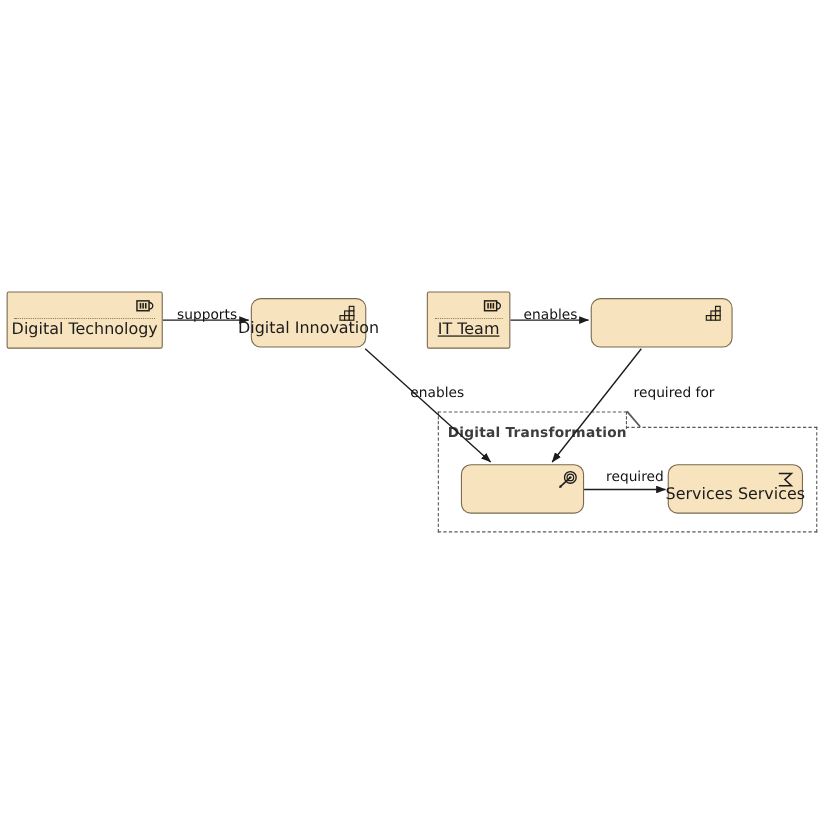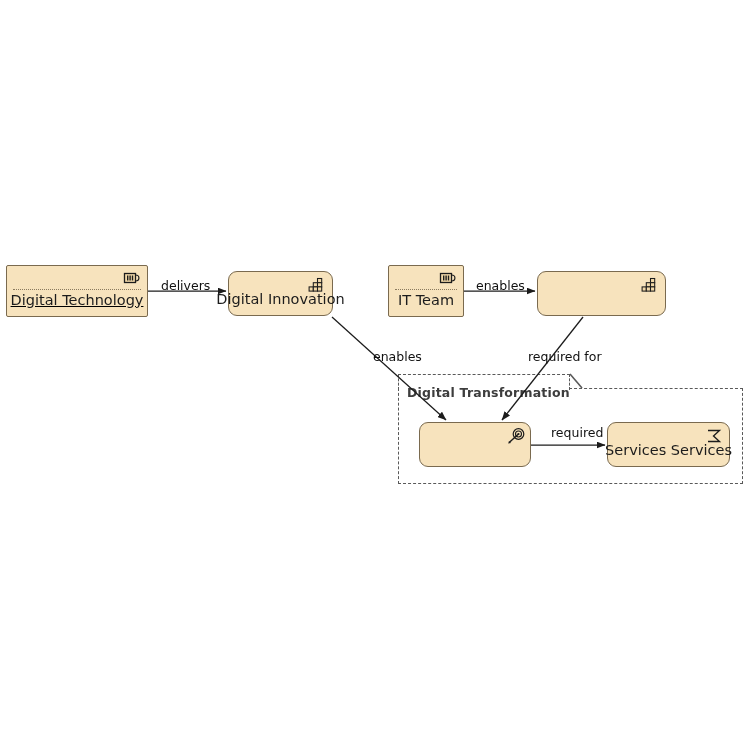--- a/index.html
+++ b/index.html
@@ -129,29 +129,29 @@
     <g id="edge-paths" stroke="#1c1c1c" stroke-width="1.25" fill="none">
         <line x1="148" y1="291" x2="226" y2="291" marker-end="url(#arrowhead)"></line>
         <line x1="464" y1="291" x2="535" y2="291" marker-end="url(#arrowhead)"></line>
         <line x1="332" y1="317" x2="446" y2="420" marker-end="url(#arrowhead)"></line>
         <line x1="583" y1="317" x2="502" y2="420" marker-end="url(#arrowhead)"></line>
         <line x1="531" y1="445" x2="605" y2="445" marker-end="url(#arrowhead)"></line>
       </g>
   </svg>
 
   <div id="edge-labels">
-      <div class="edge-label" style="left: 161px; top: 278px;">delivers</div>
+      <div class="edge-label" style="left: 161px; top: 278px;">supports</div>
       <div class="edge-label" style="left: 476px; top: 278px;">enables</div>
       <div class="edge-label" style="left: 373px; top: 349px;">enables</div>
-      <div class="edge-label" style="left: 528px; top: 349px; text-align: center;">required for</div>
+      <div class="edge-label" style="left: 576px; top: 349px; text-align: center;">required for</div>
       <div class="edge-label" style="left: 551px; top: 425px;">required</div>
     </div>
 
   <div id="node-layer">
-      <div class="node square" style="left: 6px; top: 265px; width: 142px; height: 52px; text-decoration: underline;">
+      <div class="node square" style="left: 6px; top: 265px; width: 142px; height: 52px;">
         <div class="node-divider"></div>
         <span class="node-icon">
           <svg width="18" height="14" viewBox="0 0 18 14">
             <rect x="1.5" y="2.5" width="11" height="9" fill="#f2d9a8" stroke="#1c1c1c" stroke-width="1.3"></rect>
             <rect x="4" y="4.5" width="1.4" height="5" fill="#1c1c1c"></rect>
             <rect x="6.4" y="4.5" width="1.4" height="5" fill="#1c1c1c"></rect>
             <rect x="8.8" y="4.5" width="1.4" height="5" fill="#1c1c1c"></rect>
             <path d="M12.5,4 a3.4,3 0 0 1 0,6" fill="none" stroke="#1c1c1c" stroke-width="1.2"></path>
           </svg>
         </span>
@@ -165,21 +165,21 @@
               <rect x="5.3" y="5.7" width="4.2" height="4.2"></rect>
               <rect x="9.5" y="5.7" width="4.2" height="4.2"></rect>
               <rect x="1.1" y="9.9" width="4.2" height="4.2"></rect>
               <rect x="5.3" y="9.9" width="4.2" height="4.2"></rect>
               <rect x="9.5" y="9.9" width="4.2" height="4.2"></rect>
             </g>
           </svg>
         </span>
         <span class="node-label">Digital Innovation</span>
       </div>
-      <div class="node square" style="left: 388px; top: 265px; width: 76px; height: 52px;">
+      <div class="node square" style="left: 388px; top: 265px; width: 76px; height: 52px; text-decoration: underline;">
         <div class="node-divider"></div>
         <span class="node-icon">
           <svg width="18" height="14" viewBox="0 0 18 14">
             <rect x="1.5" y="2.5" width="11" height="9" fill="#f2d9a8" stroke="#1c1c1c" stroke-width="1.3"></rect>
             <rect x="4" y="4.5" width="1.4" height="5" fill="#1c1c1c"></rect>
             <rect x="6.4" y="4.5" width="1.4" height="5" fill="#1c1c1c"></rect>
             <rect x="8.8" y="4.5" width="1.4" height="5" fill="#1c1c1c"></rect>
             <path d="M12.5,4 a3.4,3 0 0 1 0,6" fill="none" stroke="#1c1c1c" stroke-width="1.2"></path>
           </svg>
         </span>

